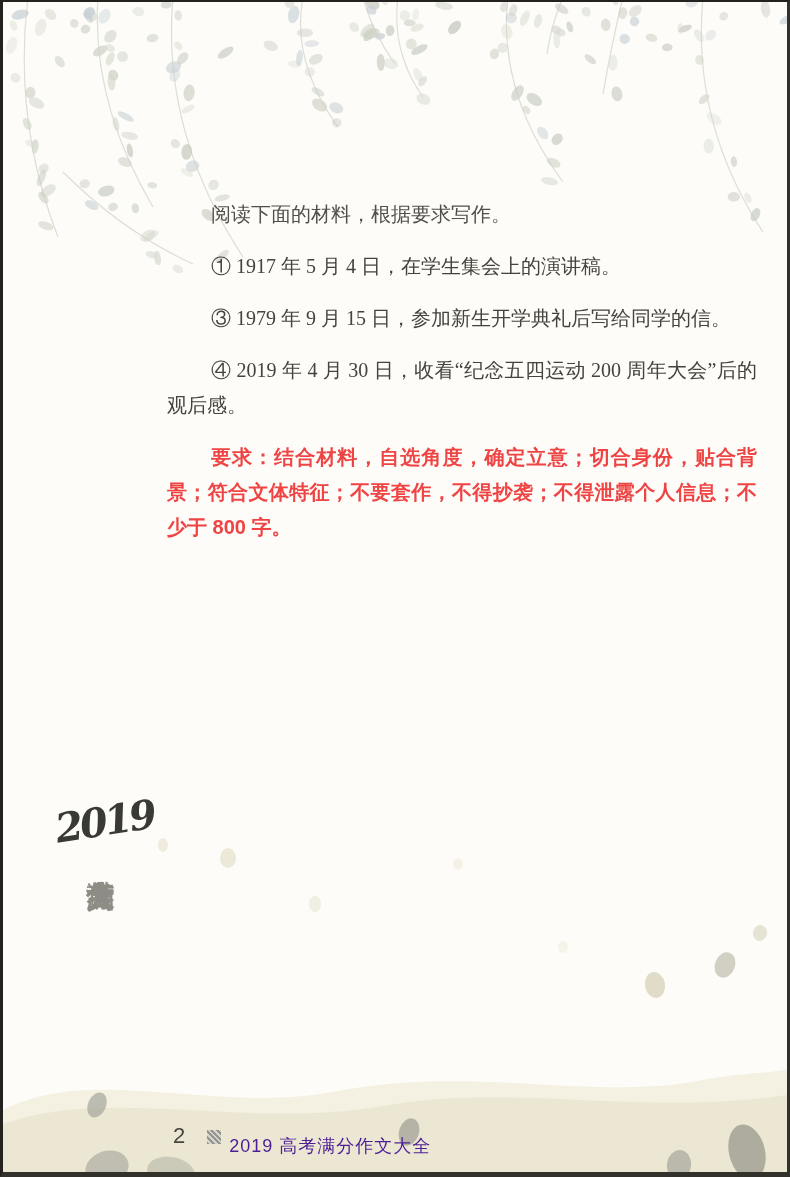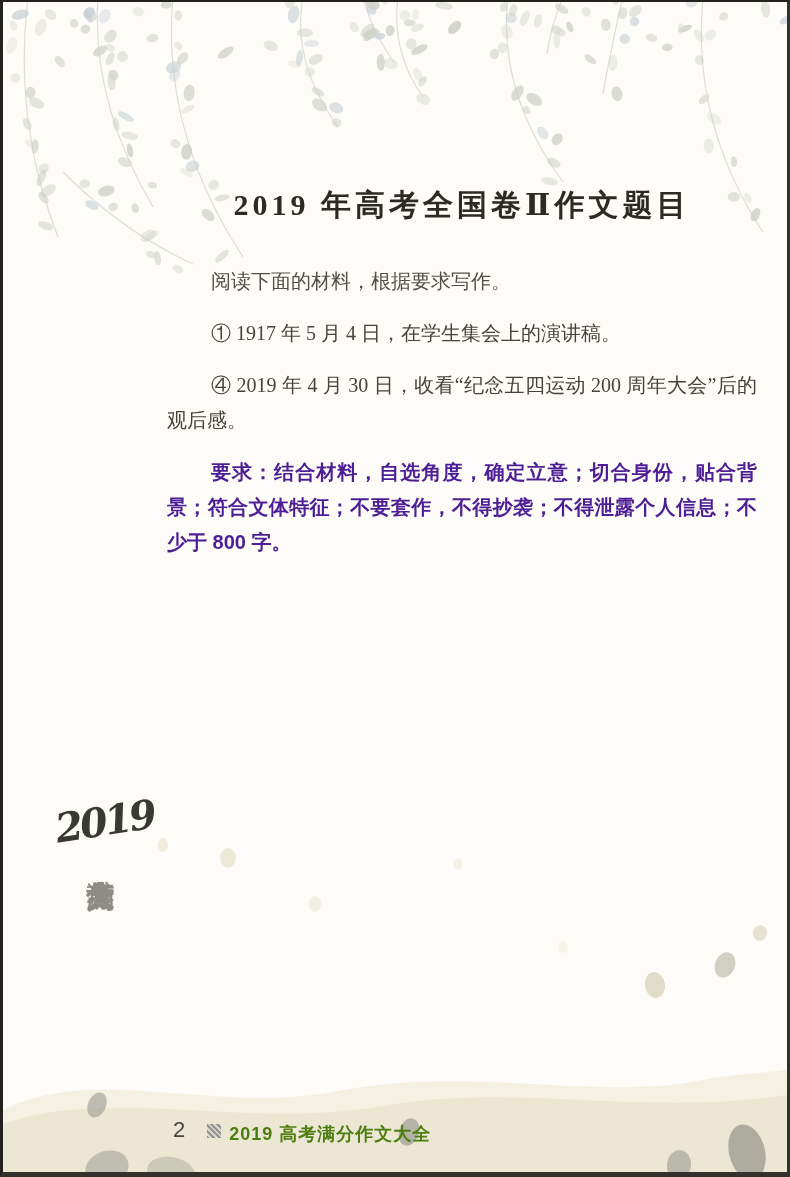--- a/index.html
+++ b/index.html
@@ -35,21 +35,21 @@
     margin:17px;
     font-size:20px;line-height:35px;
     text-indent:2.2em;
     text-align:justify;
     color:#45433c;
   }
   .kai{font-family:"Liberation Serif","DejaVu Serif",serif;}
   .hei{font-family:"Liberation Sans","DejaVu Sans",sans-serif;color:#514f49;}
   .req{
     font-family:"Liberation Sans","DejaVu Sans",sans-serif;
-    font-weight:700;color:#4c1d95;
+    font-weight:700;color:#ef4444;
   }
   .regions{
     font-family:"Liberation Sans","DejaVu Sans",sans-serif;
     color:#4a4843;
   }
   .calligraphy{
     position:absolute;left:52px;top:798px;width:90px;z-index:2;
     text-align:center;
   }
   .cal-year{
@@ -78,22 +78,22 @@
     font-family:"Liberation Sans","DejaVu Sans",sans-serif;
     font-size:22px;color:#47453f;
   }
   .footer-icon{
     display:inline-block;width:14px;height:14px;
     margin:2px 8px 0 22px;
     background:repeating-linear-gradient(45deg,#96968e 0 2px,#d6d6cf 2px 4px);
   }
   .footer-title{
     font-family:"Liberation Sans","DejaVu Sans",sans-serif;
-    font-weight:700;font-size:18px;letter-spacing:1px;
-    color:#4d7c0f;margin-top:8px;
+    font-weight:400;font-size:18px;letter-spacing:1px;
+    color:#4c1d95;margin-top:20px;
   }
 </style>
 </head>
 <body>
 
 <div class="page">
 
   <svg class="deco deco-top" id="foliage" width="790" height="430" viewBox="0 0 790 430">
       <path d="M25,-5 Q10,120 55,235" fill="none" stroke="#cbcfc3" stroke-width="1.2" opacity="0.65"></path>
       <ellipse cx="17.2" cy="12.6" rx="8.9" ry="4.7" fill="#c8d0d5" opacity="0.72" transform="rotate(164 17.2 12.6)"></ellipse>
@@ -277,23 +277,23 @@
     <ellipse cx="104" cy="1166" rx="22" ry="17" fill="#a8a89c" opacity="0.65" transform="rotate(-18 104 1166)"></ellipse>
     <ellipse cx="168" cy="1170" rx="24" ry="15" fill="#b0b0a3" opacity="0.55" transform="rotate(10 168 1170)"></ellipse>
   </svg>
 
   <aside class="calligraphy">
     <div class="cal-year">2019</div>
     <div class="cal-text">高考满分作文大全</div>
   </aside>
 
   <main class="content">
-    <h1 class="title">2019 年高考全国卷Ⅱ作文题目</h1>
     <p class="body-par hei">阅读下面的材料，根据要求写作。</p>
     <p class="body-par kai">① 1917 年 5 月 4 日，在学生集会上的演讲稿。</p>
+    <p class="body-par kai">③ 1979 年 9 月 15 日，参加新生开学典礼后写给同学的信。</p>
     <p class="body-par kai">④ 2019 年 4 月 30 日，收看“纪念五四运动 200 周年大会”后的观后感。</p>
     <p class="body-par req">要求：结合材料，自选角度，确定立意；切合身份，贴合背景；符合文体特征；不要套作，不得抄袭；不得泄露个人信息；不少于 800 字。</p>
   </main>
 
   <footer class="footer">
     <span class="page-num">2</span>
     <span class="footer-icon"></span>
     <span class="footer-title">2019 高考满分作文大全</span>
   </footer>
 

